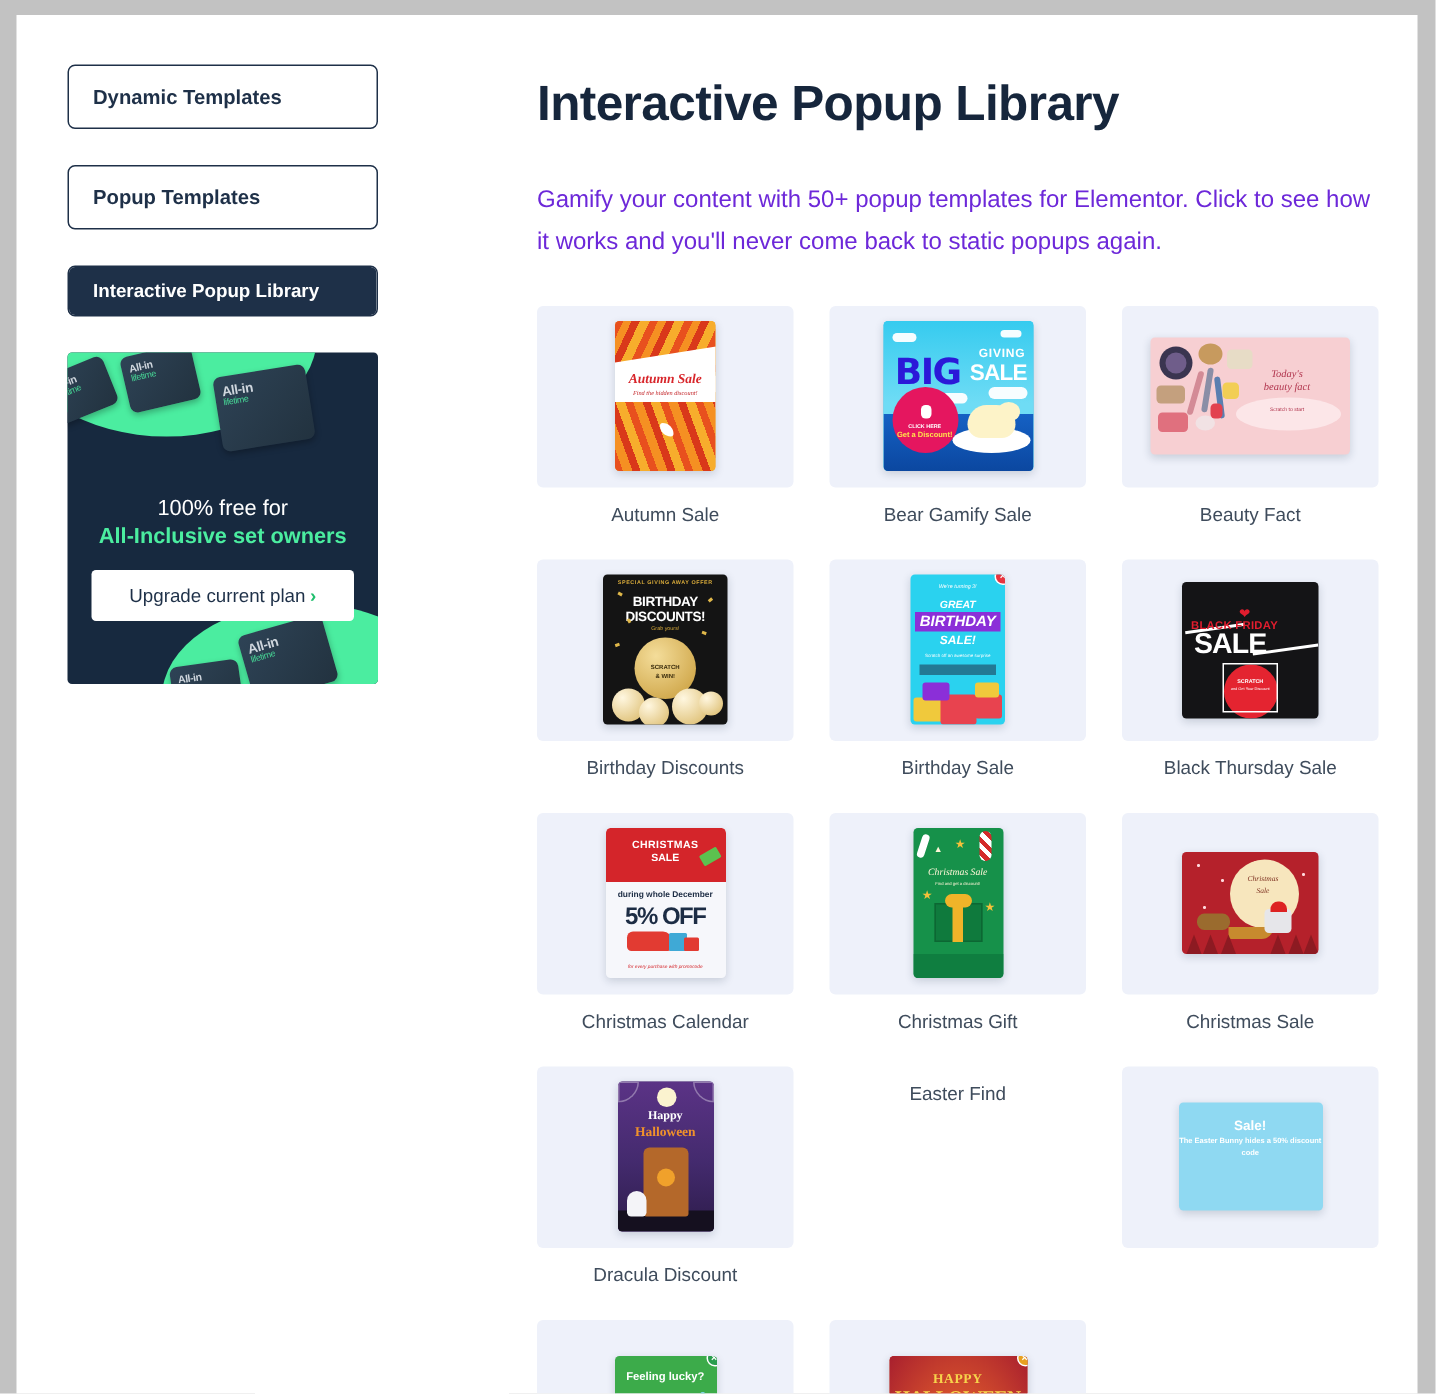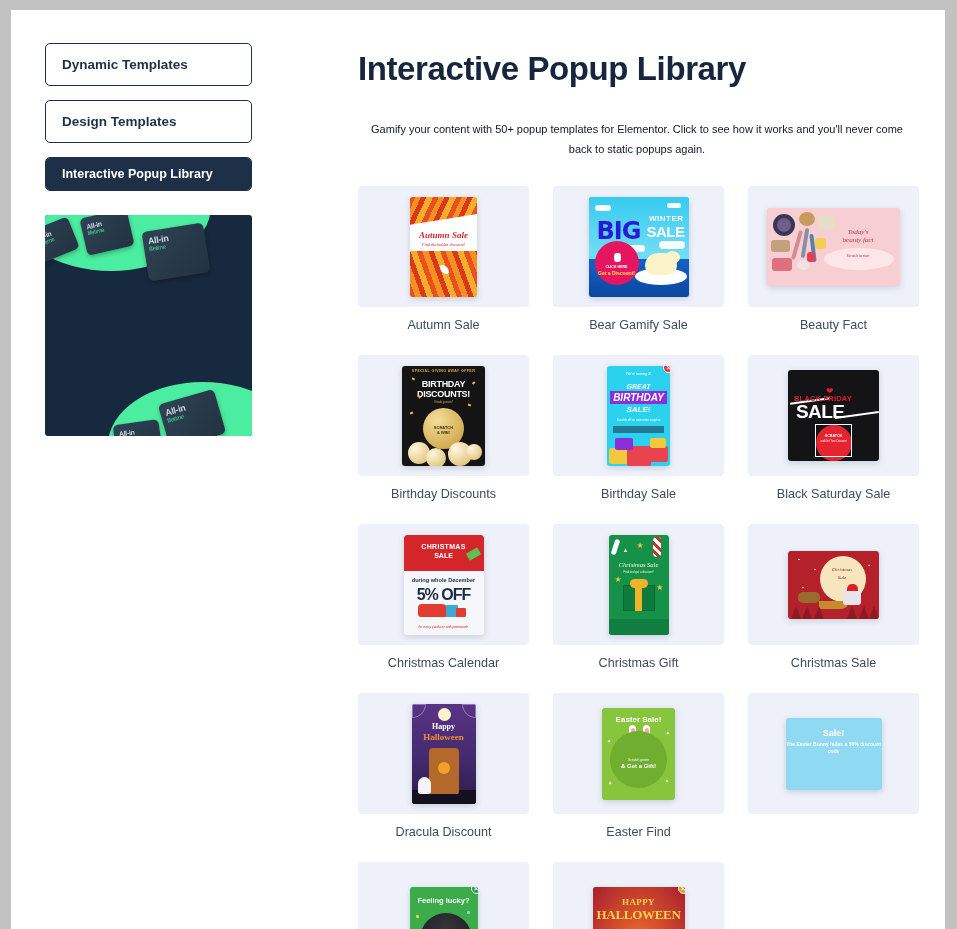--- a/index.html
+++ b/index.html
@@ -22,21 +22,21 @@
   
   .sidebar {
     position: absolute;
     left: 34px; top: 33px;
     width: 207px;
   }
   .nav-box {
     border: 1px solid #1e3048;
     border-radius: 5px;
     background: #fff;
-    margin-bottom: 14px;
+    margin-bottom: 24px;
     overflow: hidden;
   }
   .nav-head {
     display: flex;
     align-items: center;
     justify-content: space-between;
     padding: 13px 16px;
     font-size: 13.5px;
     font-weight: bold;
     color: #1e3048;
@@ -143,25 +143,24 @@
   }
   .page-title {
     margin: 40px 0 0 11px;
     font-size: 33px;
     font-weight: bold;
     color: #16263c;
     letter-spacing: -0.4px;
   }
   .page-sub {
     margin: 32px 11px 0 11px;
-    font-size: 11px;
+    font-size: 16px;
     line-height: 1.78;
-    color: #0f172a;
+    color: #6d28d9;
     max-width: 558px;
-    text-align: center;
   }
 
   .grid {
     margin: 27px 0 0 11px;
     display: flex;
     flex-wrap: wrap;
     width: 585px;
   }
   .cell {
     width: 171px;
@@ -386,21 +385,21 @@
   <div class="sidebar">
 
     <div class="nav-box">
       <div class="nav-head">
         <span>Dynamic Templates</span>
       </div>
     </div>
 
     <div class="nav-box">
       <div class="nav-head">
-        <span>Design Templates</span>
+        <span>Popup Templates</span>
       </div>
     </div>
 
     <div class="nav-box">
       <div class="sub-item active">Interactive Popup Library</div>
     </div>
 
     <div class="promo">
       <div class="promo-mint-top"></div>
       <div class="promo-mint-bot"></div>
@@ -414,20 +413,27 @@
       <div class="ticket t3">
         <span>All-in</span><i>lifetime</i>
       </div>
       <div class="ticket t4">
         <span>All-in</span><i>lifetime</i>
       </div>
       <div class="ticket t5">
         <span>All-in</span><i>lifetime</i>
       </div>
 
+      <div class="promo-body">
+        <div class="promo-l1">100% free for</div>
+        <div class="promo-l2">All-Inclusive set owners</div>
+        <button class="promo-btn">
+          <span>Upgrade current plan</span><span class="arw">›</span>
+        </button>
+      </div>
     </div>
   </div>
 
   <div class="main">
     <h1 class="page-title">Interactive Popup Library</h1>
     <p class="page-sub">Gamify your content with 50+ popup templates for Elementor. Click to see how it works and you'll never come back to static popups again.</p>
 
     <div class="grid">
 
       <div class="cell">
@@ -447,21 +453,21 @@
 
       <div class="cell">
         <div class="thumb">
           <div class="art a-bear">
             <div class="sky"></div>
             <div class="cloud" style="left:6px;top:8px;width:16px;height:6px;"></div>
             <div class="cloud" style="right:8px;top:6px;width:14px;height:5px;"></div>
             <div class="cloud" style="left:34px;top:48px;width:22px;height:7px;"></div>
             <div class="cloud" style="right:4px;top:44px;width:26px;height:8px;"></div>
             <div class="big">BIG</div>
-            <div class="wint">WINTER</div>
+            <div class="wint">GIVING</div>
             <div class="sale2">SALE</div>
             <div class="circ">
               <div class="hand"></div>
               <div class="cl1">CLICK HERE</div>
               <div class="cl2">Get a Discount!</div>
             </div>
             <div class="ice"></div>
               <div class="bear"></div>
               <div class="bearh"></div>
           </div>
@@ -543,21 +549,21 @@
             <div class="line" style="left:2px;top:30px;width:40px;transform:rotate(-8deg);"></div>
             <div class="line" style="right:0;top:44px;width:44px;transform:rotate(-8deg);"></div>
             <div class="bfl">BLACK FRIDAY</div>
             <div class="sale">SALE</div>
             <div class="redcirc"></div>
             <div class="sq"></div>
             <div class="rt">SCRATCH</div>
             <div class="rt2">and Get Your Discount</div>
           </div>
         </div>
-        <div class="cell-label">Black Saturday Sale</div>
+        <div class="cell-label">Black Thursday Sale</div>
       </div>
 
       <div class="cell">
         <div class="thumb">
           <div class="art a-xcal">
             <div class="hd"></div>
             <div class="hd1">CHRISTMAS</div>
             <div class="hd2">SALE</div>
             <div class="tag"></div>
             <div class="d1">during whole December</div>
@@ -631,38 +637,20 @@
             <div class="ground"></div>
             <div class="coffin"></div>
             <div class="cbtn"></div>
             <div class="ghost"></div>
           </div>
         </div>
         <div class="cell-label">Dracula Discount</div>
       </div>
 
       <div class="cell">
-        <div class="thumb">
-          <div class="art a-easter">
-            <div class="et">Easter Sale!</div>
-            <div class="ear" style="left:27px;">
-                <i></i>
-              </div>
-            <div class="ear" style="left:41px;">
-                <i></i>
-              </div>
-            <div class="egg"></div>
-            <div class="sp" style="left:5px;top:30px;">✦</div>
-            <div class="sp" style="right:5px;top:22px;">✦</div>
-            <div class="sp" style="left:6px;bottom:14px;">✦</div>
-            <div class="sp" style="right:6px;bottom:16px;">✦</div>
-            <div class="e1">Scratch green</div>
-            <div class="e2">&amp; Get a Gift!</div>
-          </div>
-        </div>
         <div class="cell-label">Easter Find</div>
       </div>
 
       <div class="cell">
         <div class="thumb">
           <div class="art a-sale5">
 
             <div class="s1">Sale!</div>
             <div class="s2">The Easter Bunny hides a 50% discount code</div>
 

